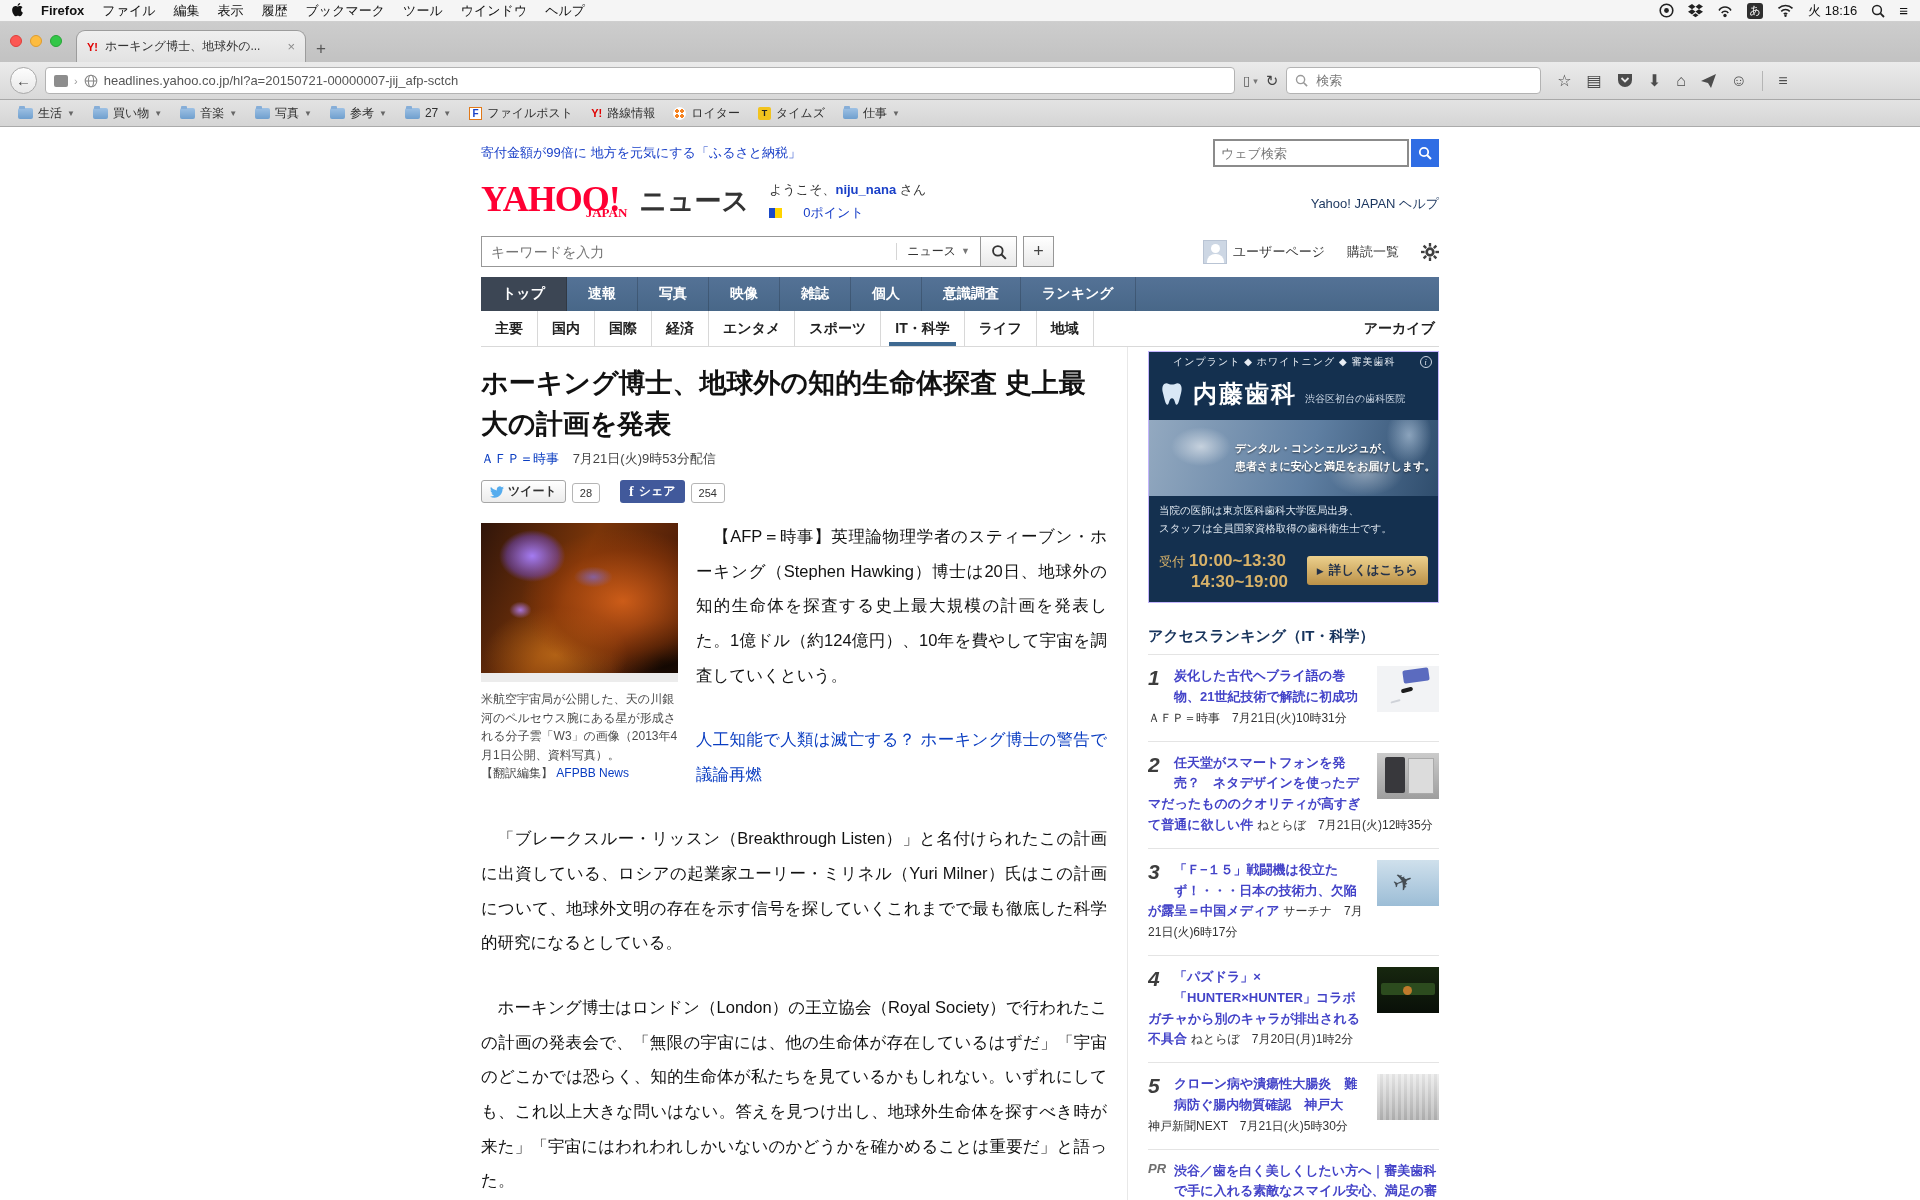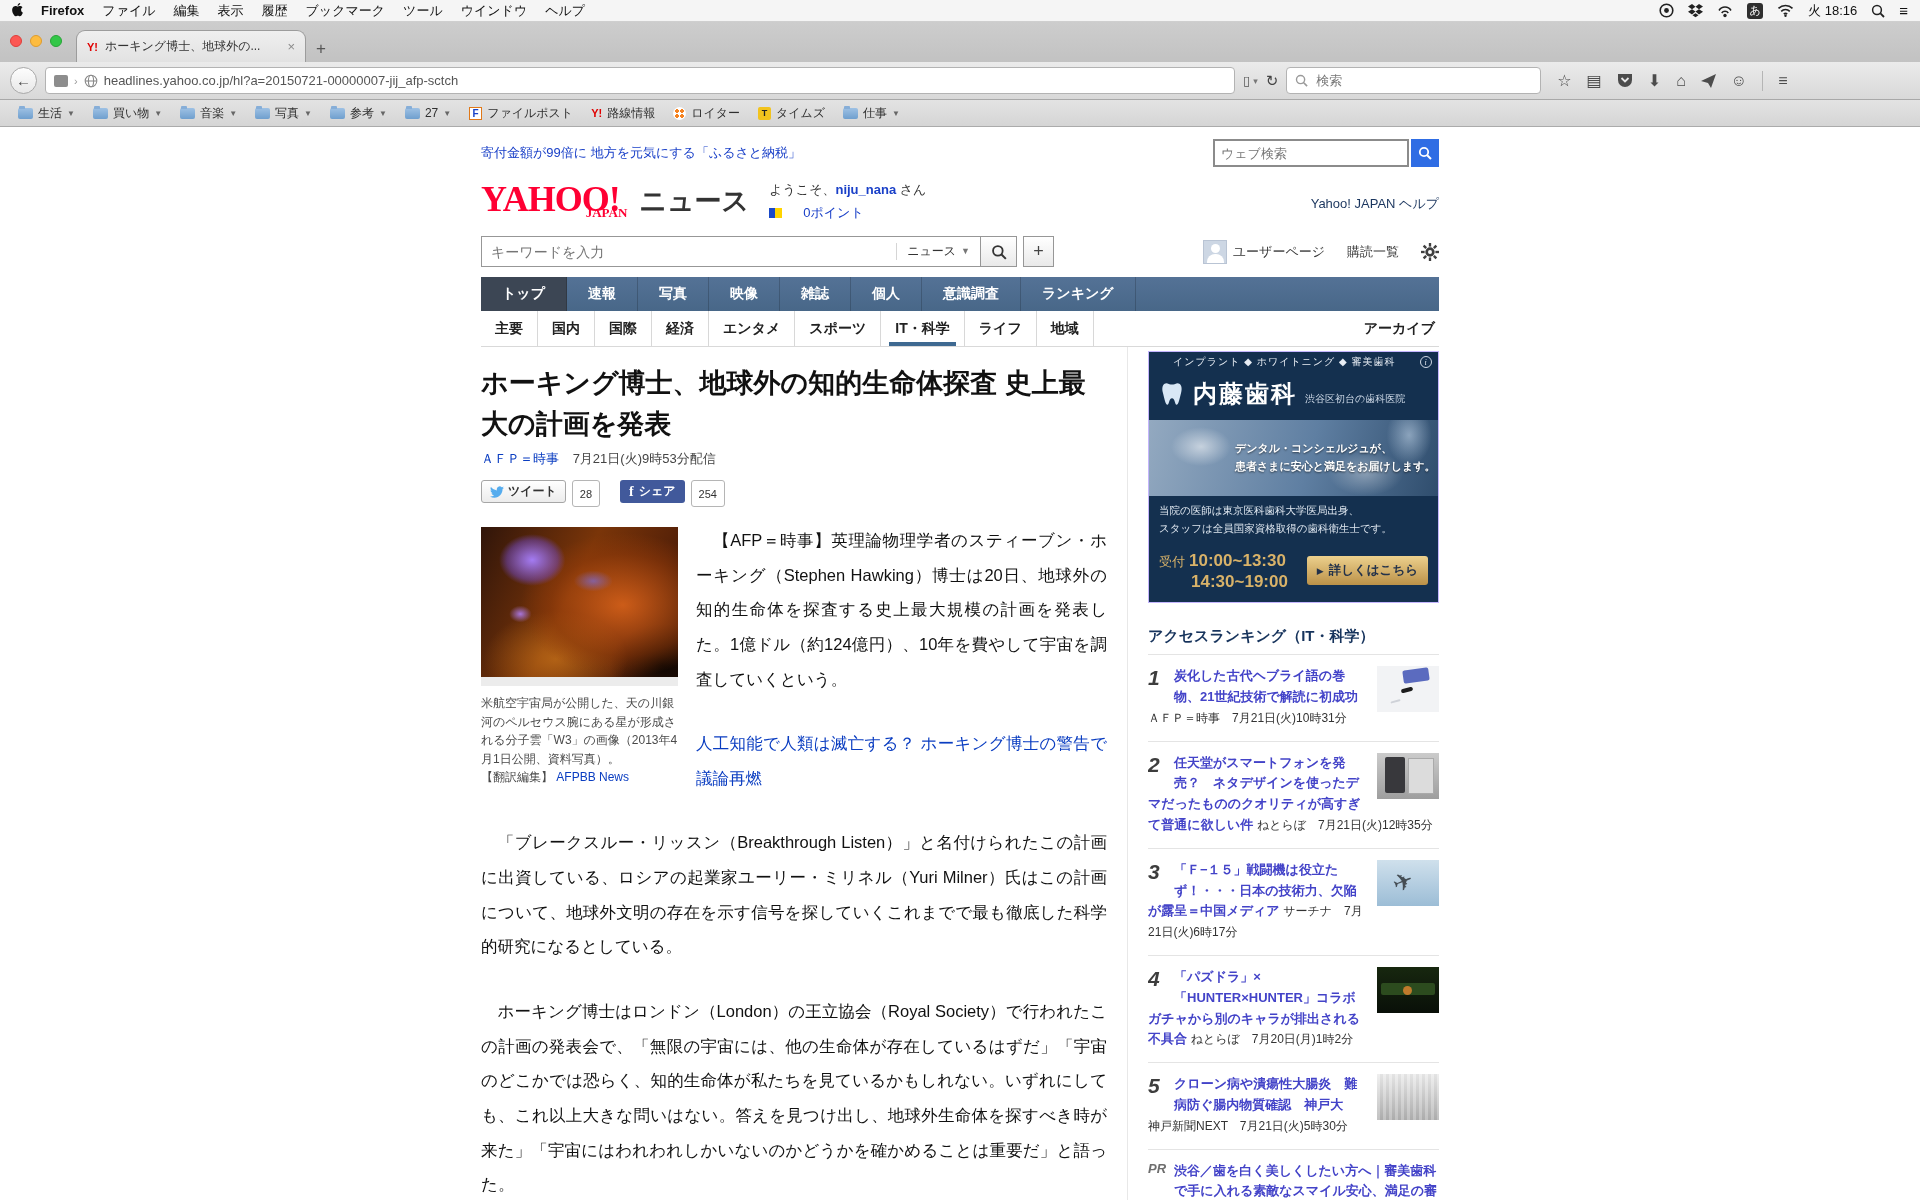--- a/index.html
+++ b/index.html
@@ -132,25 +132,25 @@
   .sn-spacer { flex:1; border:none; }
   .archive { padding-right:4px; }
   
   .main-row { display:flex; }
   .leftcol { width:660px; padding-right:20px; border-right:1px solid #e8e8e8; }
   .rightcol { width:297px; margin-left:20px; }
   .a-title { font-size:27px; font-weight:bold; color:#111; line-height:1.5; margin:16px 0 6px; }
   .a-meta { font-size:13px; margin:4px 0 12px; }
   .a-meta .src { color:#0a3dc1; margin-right:10px; }
   .a-meta .dt { color:#444; }
-  .social { display:flex; align-items:flex-start; gap:6px; margin-bottom:16px; }
+  .social { display:flex; align-items:flex-end; gap:6px; margin-bottom:16px; }
   .twbtn { height:23px; display:flex; align-items:center; gap:4px; padding:0 8px;
     border:1px solid #a6a6a6; border-radius:3px; background:linear-gradient(#fff,#ececec);
     font-size:12px; font-weight:bold; color:#333; }
-  .cnt { height:27px; display:flex; align-items:center; padding:0 7px; border:1px solid #b5b5b5;
+  .cnt { height:20px; display:flex; align-items:center; padding:0 7px; border:1px solid #b5b5b5;
     border-radius:3px; font-size:11px; color:#333; background:#fff; margin-right:14px; }
   .fbbtn { height:23px; display:flex; align-items:center; gap:5px; padding:0 9px;
     border-radius:3px; background:#41599b; color:#fff; font-size:12px; font-weight:bold; }
   .fbbtn .f { font-family:"Liberation Serif","DejaVu Serif",serif; font-weight:bold; font-size:14px; }
   .figure { float:left; width:197px; margin:4px 18px 6px 0; }
   .nebula { width:197px; height:150px;
     background:
       radial-gradient(46px 36px at 26% 22%, rgba(168,128,255,.95), rgba(120,80,220,.45) 55%, transparent 72%),
       radial-gradient(16px 12px at 20% 58%, rgba(180,130,255,.85), transparent 70%),
       radial-gradient(26px 14px at 57% 36%, rgba(120,110,230,.65), transparent 75%),

